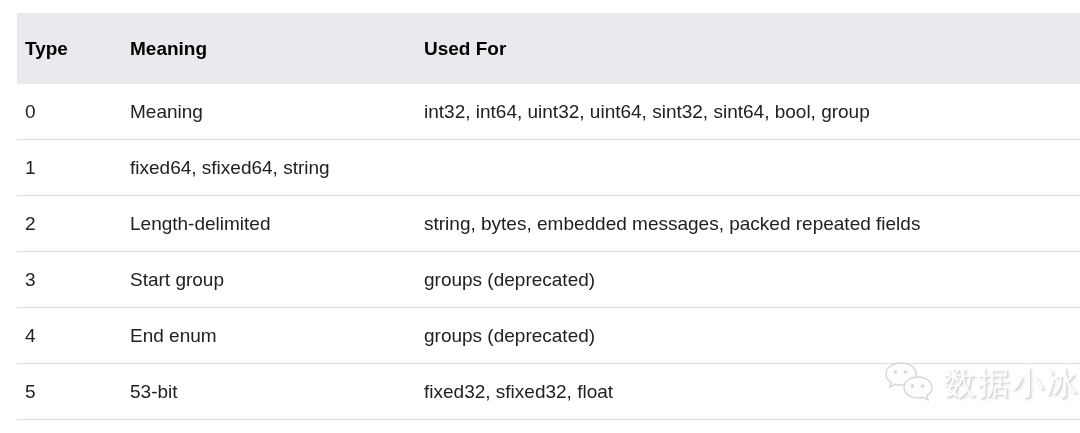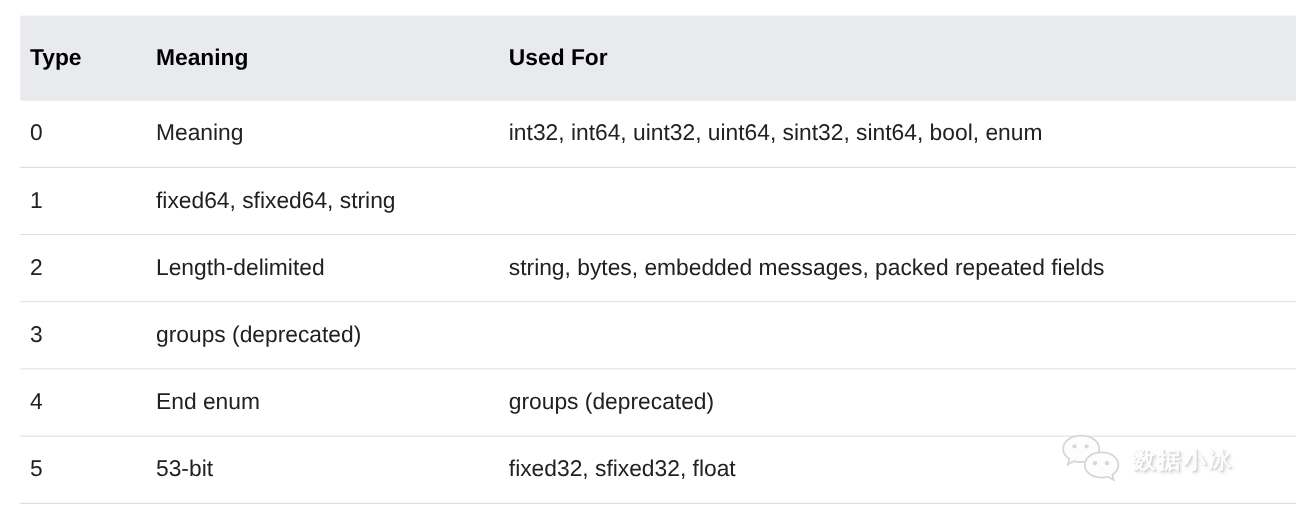--- a/index.html
+++ b/index.html
@@ -19,21 +19,21 @@
   }
   .col-type    { width:113px; padding-left:8px; flex:none; }
   .col-meaning { width:294px; flex:none; }
   .col-used    { flex:1; padding-right:26px; white-space:nowrap; overflow:hidden; }
 
   .watermark {
     position:absolute; left:882px; top:358px; width:180px; height:52px;
     display:flex; align-items:center; gap:8px; pointer-events:none;
   }
   .watermark-text {
-    font-size:19px; letter-spacing:2px; color:#fdfdfd; font-weight:bold;
+    font-size:32px; letter-spacing:2px; color:#fdfdfd; font-weight:normal;
     text-shadow: 1px 1px 1px #cfcfcf, 2px 2px 3px #e2e2e2, -1px -1px 1px #ffffff;
     white-space:nowrap;
     text-align:right;
   }
   .watermark svg { display:block; }
 </style>
 </head>
 <body>
 
 <div class="page">
@@ -41,36 +41,37 @@
   <div class="table">
     <div class="thead">
       <div class="col-type">Type</div>
       <div class="col-meaning">Meaning</div>
       <div class="col-used">Used For</div>
     </div>
     <div>
     <div class="trow">
       <div class="col-type">0</div>
       <div class="col-meaning">Meaning</div>
-      <div class="col-used">int32, int64, uint32, uint64, sint32, sint64, bool, enum</div>
+      <div class="col-used">int32, int64, uint32, uint64, sint32, sint64, bool, group</div>
     </div>
 
     <div class="trow">
       <div class="col-type">1</div>
       <div class="col-used">fixed64, sfixed64, string</div>
     </div>
 
     <div class="trow">
       <div class="col-type">2</div>
       <div class="col-meaning">Length-delimited</div>
       <div class="col-used">string, bytes, embedded messages, packed repeated fields</div>
     </div>
 
     <div class="trow">
       <div class="col-type">3</div>
+      <div class="col-meaning">Start group</div>
       <div class="col-used">groups (deprecated)</div>
     </div>
 
     <div class="trow">
       <div class="col-type">4</div>
       <div class="col-meaning">End enum</div>
       <div class="col-used">groups (deprecated)</div>
     </div>
 
     <div class="trow">

